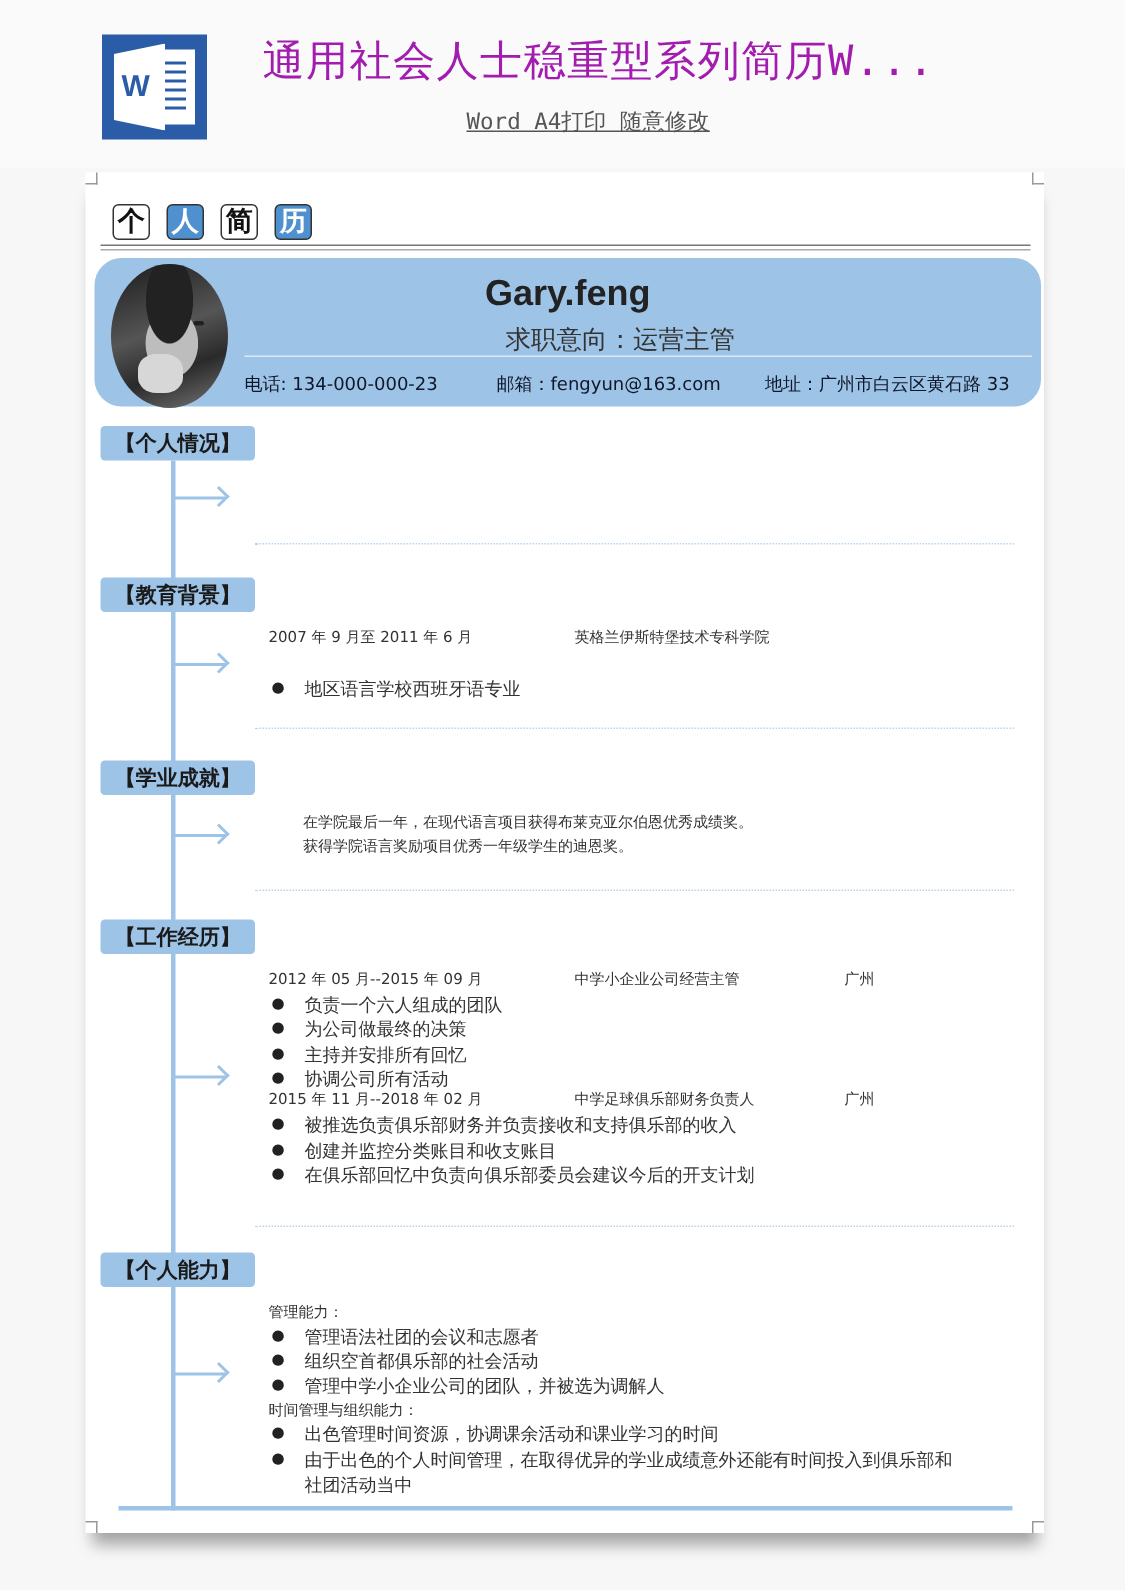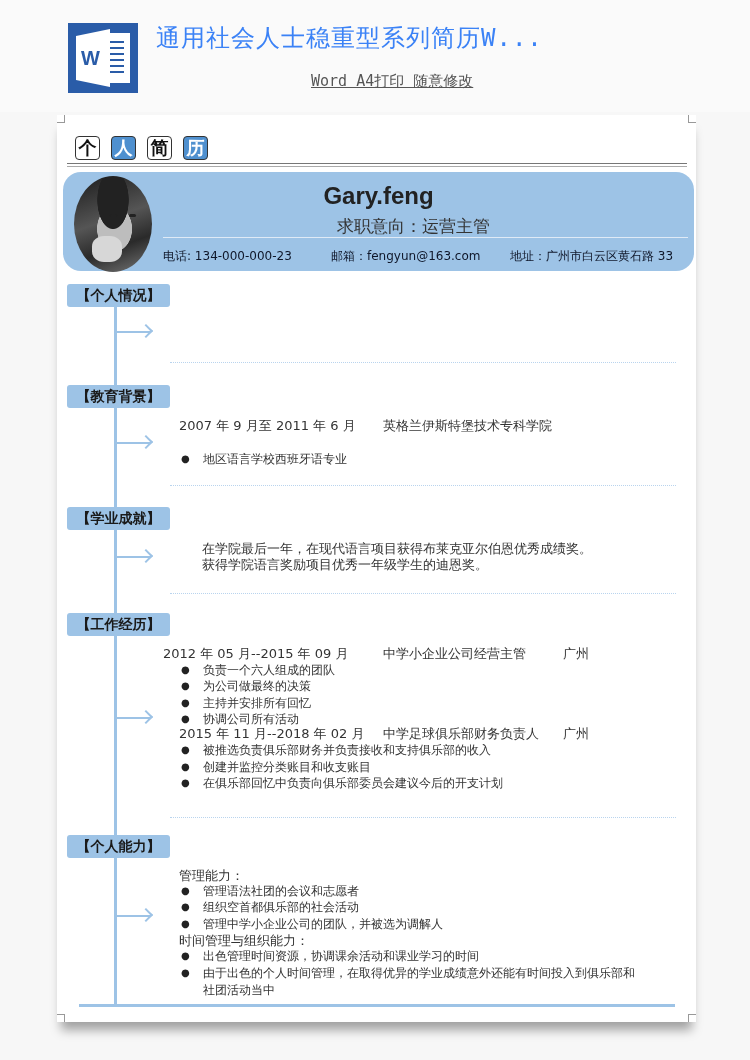--- a/index.html
+++ b/index.html
@@ -7,21 +7,21 @@
   body { background: #f7f7f7; font-family: "DejaVu Sans", "Liberation Sans", sans-serif; color: #333; position: relative; }
 
   
   .banner { position: absolute; left: 0; top: 0; width: 750px; height: 112px; background: #fafafa; }
   .word-icon { position: absolute; left: 68px; top: 23px; width: 70px; height: 70px; background: #2a5ca8; }
   .word-icon .page { position: absolute; left: 30px; top: 10px; width: 32px; height: 50px; background: #fff; }
   .word-icon .page i { position: absolute; left: 6px; width: 20px; height: 2px; background: #2a5ca8; }
   .word-icon .cover { position: absolute; left: 8px; top: 6px; width: 34px; height: 58px; background: #fff;
                       clip-path: polygon(0 12%, 100% 0, 100% 100%, 0 88%); }
   .word-icon .cover span { position: absolute; left: 5px; top: 18px; font: bold 20px "Liberation Sans", sans-serif; color: #2a5ca8; }
-  .doc-title { position: absolute; left: 156px; top: 22px; font-size: 24px; color: #3b82f6; letter-spacing: 1px; white-space: nowrap; font-family: "DejaVu Sans Mono", monospace; }
+  .doc-title { position: absolute; left: 175px; top: 22px; font-size: 28px; color: #a21caf; letter-spacing: 1px; white-space: nowrap; font-family: "DejaVu Sans Mono", monospace; }
   .doc-subtitle { position: absolute; left: 311px; top: 72px; font-size: 15px; color: #555; font-family: "DejaVu Sans Mono", monospace; white-space: nowrap; text-decoration: underline; }
 
   
   .sheet { position: absolute; left: 57px; top: 115px; width: 639px; height: 907px; background: #fff;
            box-shadow: 0 12px 10px -4px rgba(0,0,0,0.35); }
   .corner { position: absolute; width: 8px; height: 8px; border-color: #999; border-style: solid; border-width: 0; }
   .c-tl { left: 0; top: 0; border-right-width: 1px; border-bottom-width: 1px; }
   .c-tr { right: 0; top: 0; border-left-width: 1px; border-bottom-width: 1px; }
   .c-bl { left: 0; bottom: 0; border-right-width: 1px; border-top-width: 1px; }
   .c-br { right: 0; bottom: 0; border-left-width: 1px; border-top-width: 1px; }
@@ -50,21 +50,21 @@
   
   .vline { position: absolute; left: 57px; top: 192px; width: 3px; height: 700px; background: #9dc3e6; }
   .bottom-line { position: absolute; left: 22px; top: 889px; width: 596px; height: 3px; background: #9dc3e6; }
   .section-tag { position: absolute; left: 10px; width: 103px; height: 23px; background: #9dc3e6; border-radius: 3px;
                  font-size: 14px; font-weight: bold; color: #1a1a1a; display: flex; align-items: center; justify-content: center; }
   .arrow { position: absolute; left: 59px; width: 34px; height: 2px; background: #9dc3e6; }
   .arrow::after { content: ""; position: absolute; right: -1px; top: -5px; width: 8px; height: 8px;
                   border-right: 2px solid #9dc3e6; border-top: 2px solid #9dc3e6; transform: rotate(45deg); }
   .dots { position: absolute; left: 113px; width: 506px; border-top: 1.5px dotted #b9d4ee; }
 
-  .txt { position: absolute; font-size: 13px; color: #333; line-height: 17px; white-space: nowrap; text-align: center; }
+  .txt { position: absolute; font-size: 10px; color: #333; line-height: 17px; white-space: nowrap; text-align: center; }
   .para { position: absolute; left: 119px; width: 505px; font-size: 12px; color: #333; line-height: 18px; text-indent: 24px; }
   .bul { position: absolute; left: 146px; font-size: 12px; color: #333; line-height: 16.5px; white-space: nowrap; }
   .bul::before { content: "●"; position: absolute; left: -22px; font-size: 10px; color: #222; }
   .wrap { white-space: normal; width: 440px; }
 </style>
 </head>
 <body>
 
 <div class="banner">
   <div class="word-icon">
@@ -127,21 +127,21 @@
   <div class="dots" style="top:370px"></div>
 
   <div class="section-tag" style="top:392px">【学业成就】</div>
   <div class="arrow" style="top:441px"></div>
   <div class="txt" style="left:145px; top:441px">获得学院语言奖励项目优秀一年级学生的迪恩奖。</div>
   <div class="txt" style="left:145px; top:425px">在学院最后一年，在现代语言项目获得布莱克亚尔伯恩优秀成绩奖。</div>
   <div class="dots" style="top:478px"></div>
 
   <div class="section-tag" style="top:498px">【工作经历】</div>
   <div class="arrow" style="top:602px"></div>
-  <div class="txt" style="left:106px; top:530px">2012 年 05 月--2015 年 09 月</div>
+  <div class="txt" style="left:122px; top:530px">2012 年 05 月--2015 年 09 月</div>
   <div class="txt" style="left:326px; top:530px">中学小企业公司经营主管</div>
   <div class="txt" style="left:506px; top:530px">广州</div>
   <div class="bul" style="top:547px">负责一个六人组成的团队</div>
   <div class="bul" style="top:563px">为公司做最终的决策</div>
   <div class="bul" style="top:580px">主持并安排所有回忆</div>
   <div class="bul" style="top:596px">协调公司所有活动</div>
   <div class="txt" style="left:122px; top:610px">2015 年 11 月--2018 年 02 月</div>
   <div class="txt" style="left:326px; top:610px">中学足球俱乐部财务负责人</div>
   <div class="txt" style="left:506px; top:610px">广州</div>
   <div class="bul" style="top:627px">被推选负责俱乐部财务并负责接收和支持俱乐部的收入</div>

